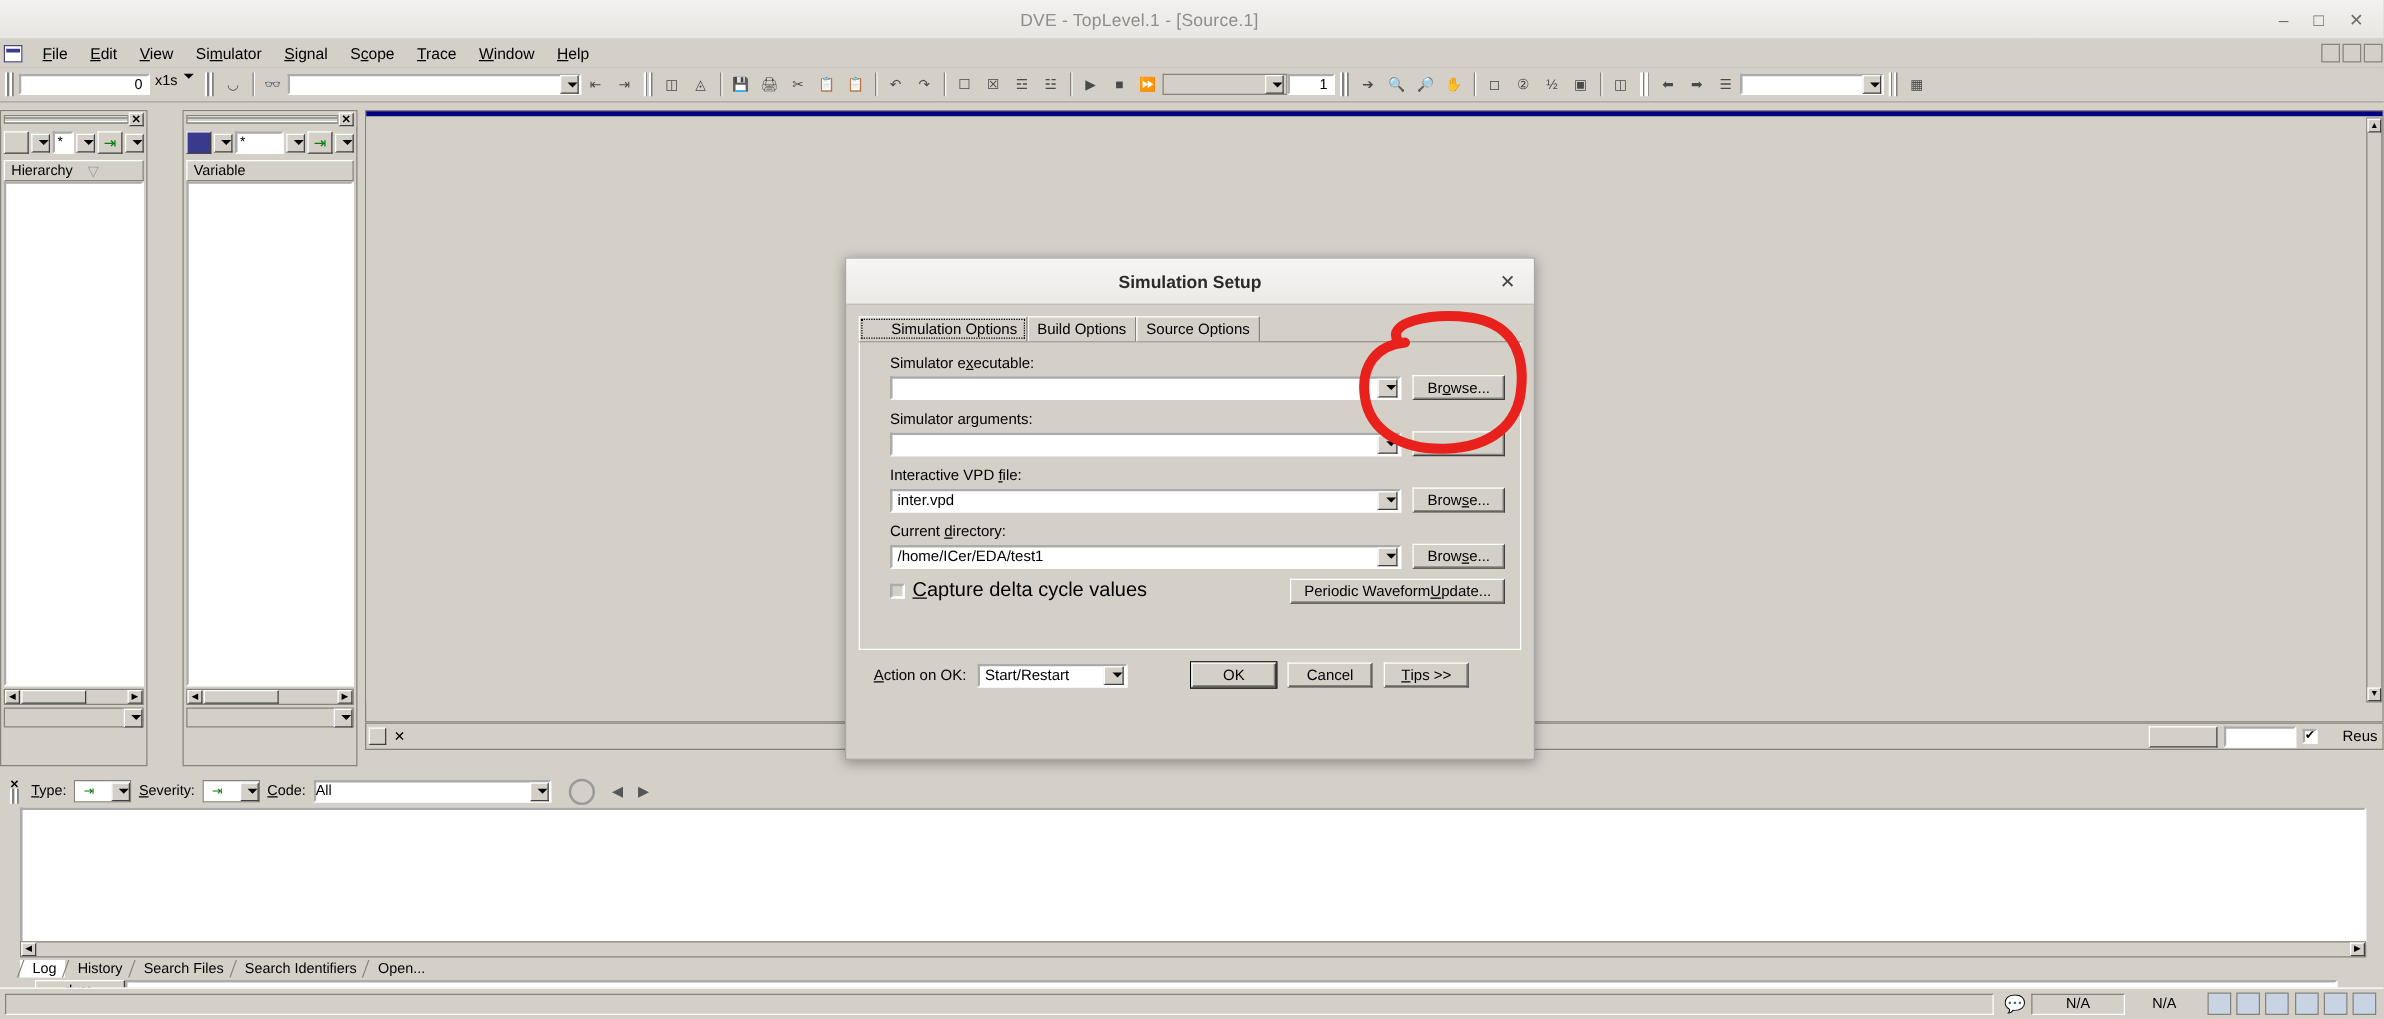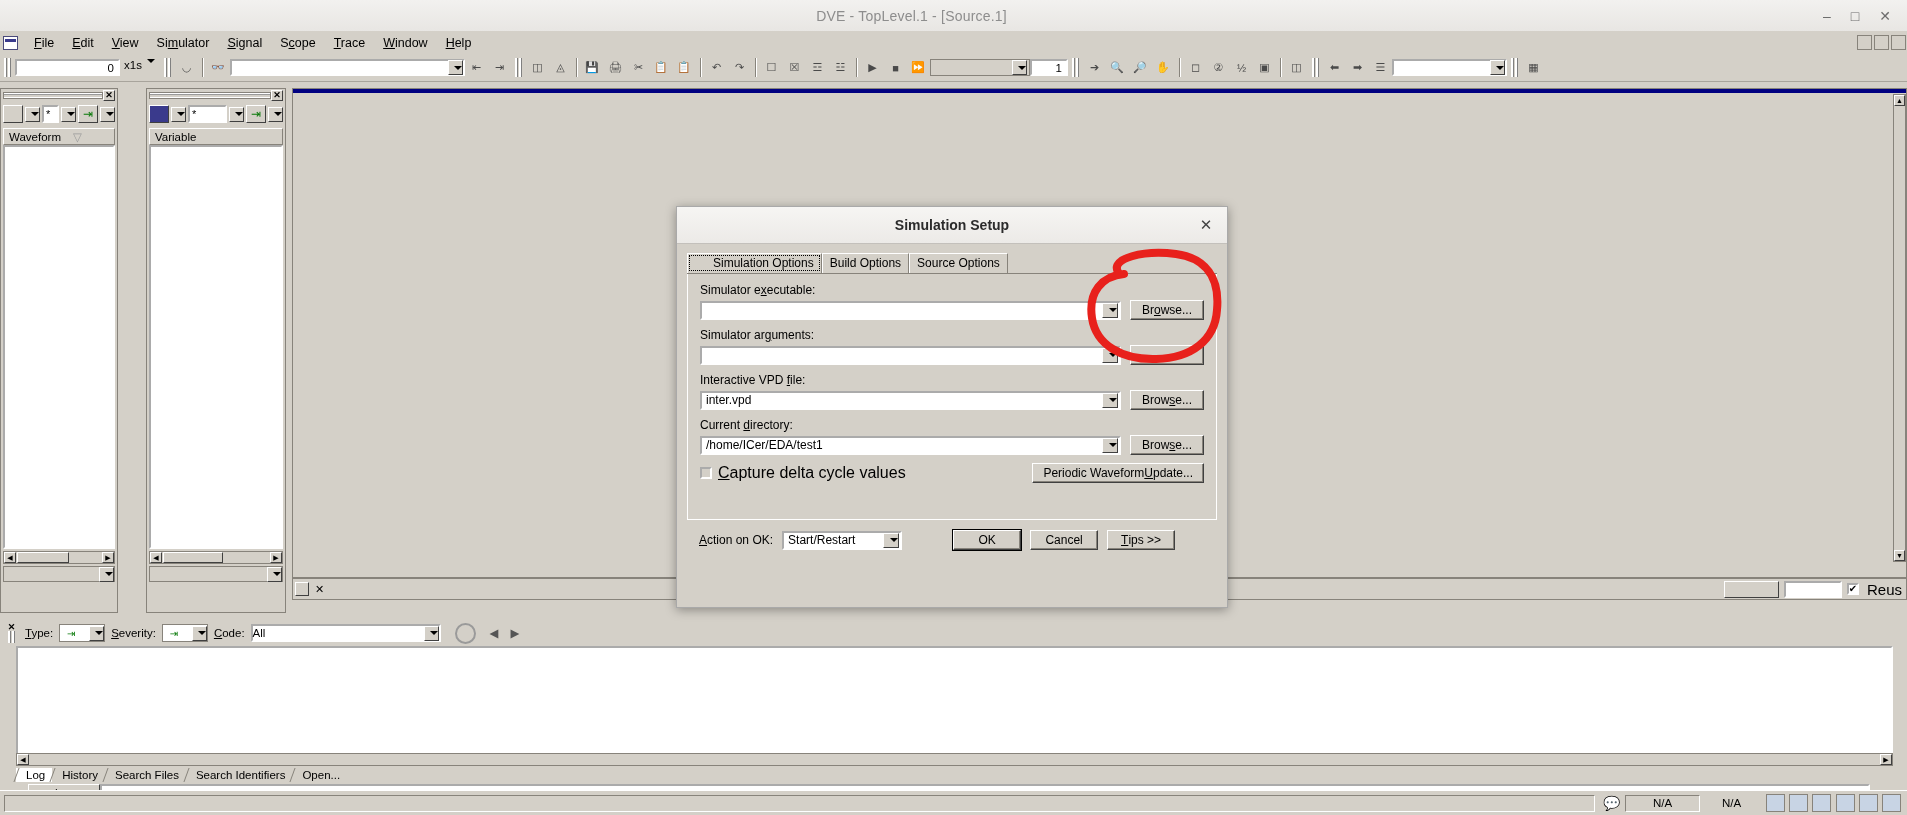--- a/index.html
+++ b/index.html
@@ -100,21 +100,21 @@
              display:flex;align-items:center;justify-content:center;position:relative;}
   .dlg-title .t{font-size:14px;font-weight:bold;color:#2b2b2b;}
   .dlg-x{position:absolute;right:12px;top:9px;width:18px;height:18px;display:flex;align-items:center;
          justify-content:center;font-size:15px;color:#444;}
   .dlg-body{padding:8px 10px 0 10px;}
   .tabs{display:flex;align-items:flex-end;height:21px;border-bottom:1px solid #87837b;}
   .tab{height:20px;line-height:19px;padding:0 7px;font-size:12px;background:#d4d0c8;
        border:1px solid #fff;border-bottom:none;border-right-color:#87837b;box-sizing:border-box;}
   .tab.active{border-top-color:#fff;position:relative;z-index:2;
               outline:1px dotted #000;outline-offset:-3px;background:#d4d0c8;padding-left:25px;}
-  .tabpane{border:1px solid #fff;border-top:none;background:#d4d0c8;padding:9px 12px 10px 12px;}
+  .tabpane{border:1px solid #fff;border-top:none;background:#d4d0c8;padding:9px 12px 10px 24px;}
   .flabel{font-size:12px;margin-bottom:3px;}
   .flabel u{text-decoration:underline;}
   .frow{display:flex;align-items:center;gap:9px;margin-bottom:8px;}
   .fcombo{flex:1;height:19px;border:2px inset #fff;background:#fff;display:flex;align-items:center;
           justify-content:space-between;padding:0 0 0 4px;font-size:12px;box-sizing:border-box;}
   .fcombo .cb{width:16px;height:15px;margin-right:1px;background:#d4d0c8;border:1px solid #fff;
               border-right-color:#404040;border-bottom-color:#404040;display:flex;align-items:center;
               justify-content:center;box-sizing:border-box;}
   .pbtn{height:20px;min-width:74px;padding:0 10px;background:#d4d0c8;border:1px solid #fff;
         border-right-color:#404040;border-bottom-color:#404040;box-shadow:inset -1px -1px 0 #87837b;
@@ -246,21 +246,21 @@
       <div class="pf-input">*</div>
       <div class="combo-btn">
           <i class="arrow-d"></i>
         </div>
       <div class="pf-btn" style="color:#0a7a0a">⇥</div>
       <div class="combo-btn">
           <i class="arrow-d"></i>
         </div>
     </div>
     <div class="colhead" style="margin:2px 2px 0 2px">
-      <span>Waveform</span>
+      <span>Hierarchy</span>
       <span style="margin-left:12px;color:#9a9a9a">▽</span>
     </div>
     <div class="plist" style="margin:0 2px;height:404px"></div>
     <div class="hscroll" style="margin:2px">
       <div class="hs-btn">◀</div>
       <div class="hs-thumb" style="width:52px;margin-left:1px"></div>
       <div class="hs-btn" style="margin-left:auto">▶</div>
     </div>
     <div style="margin:0 2px;height:16px;border:1px solid #87837b;background:#d4d0c8;display:flex;align-items:center;justify-content:flex-end;box-sizing:border-box">
       <span class="combo-btn">
@@ -314,21 +314,21 @@
   </div>
 
   <div style="position:absolute;left:292px;top:578px;width:1615px;height:22px;background:#d4d0c8;border:1px solid #87837b;box-sizing:border-box;display:flex;align-items:center">
     <div style="width:14px;height:14px;margin-left:2px;border:1px solid #fff;border-right-color:#404040;border-bottom-color:#404040;box-sizing:border-box"></div>
     <div style="margin-left:6px;font-size:11px">✕</div>
     <div style="margin-left:auto;display:flex;align-items:center;gap:5px;padding-right:4px">
       <div style="width:55px;height:17px;background:#d4d0c8;border:1px solid #fff;border-right-color:#404040;border-bottom-color:#404040;box-sizing:border-box"></div>
       <div style="width:58px;height:17px;border:2px inset #fff;background:#fff;box-sizing:border-box"></div>
       <div style="display:flex;align-items:center">
         <span style="width:12px;height:12px;border:2px inset #fff;background:#fff;box-sizing:border-box;display:flex;align-items:center;justify-content:center;font-size:10px;line-height:8px">✔</span>
-        <span style="margin-left:8px;font-size:15px">Reus</span>
+        <span style="margin-left:20px;font-size:12px">Reus</span>
       </div>
     </div>
   </div>
 
   <div style="position:absolute;left:0;top:614px;width:1907px;height:177px;background:#d4d0c8">
     <div class="logbar" style="left:0;top:8px;width:1907px;padding-left:4px">
       <div style="display:flex;flex-direction:column;align-items:center">
         <span style="font-size:9px;font-weight:bold;line-height:8px">✕</span>
         <span class="grip" style="height:12px"></span>
       </div>

